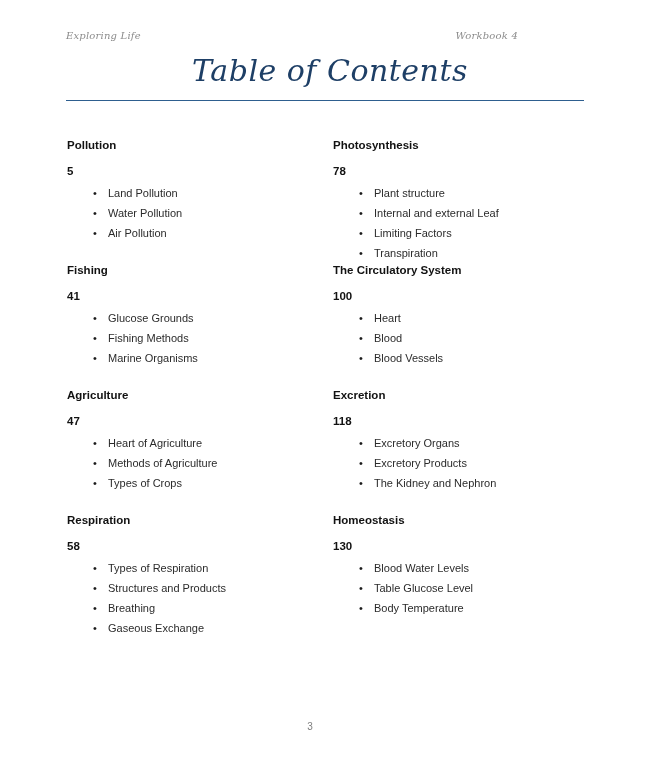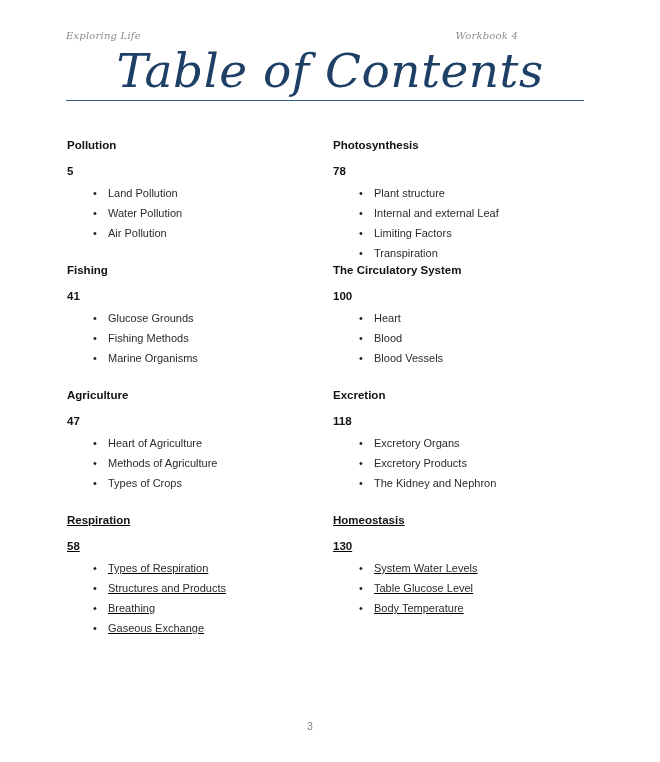--- a/index.html
+++ b/index.html
@@ -45,21 +45,21 @@
 
   
   .doc-title {
     position: absolute;
     top: 50px;
     left: 0;
     width: 660px;
     text-align: center;
     font-family: "DejaVu Serif", "Liberation Serif", serif;
     font-style: italic;
-    font-size: 47px;
+    font-size: 30px;
     line-height: 42px;
     font-weight: 400;
     color: #1f3f६6;
     color: #1e3f66;
     letter-spacing: 0.5px;
     white-space: nowrap;
   }
   .title-rule {
     position: absolute;
     top: 100px;
@@ -82,21 +82,20 @@
     width: 217px;
     flex: 0 0 217px;
   }
 
   .toc-block {
     height: 125px;
     box-sizing: border-box;
   }
   .toc-block.tall {
     height: auto;
-    text-decoration: underline;
   }
 
   
   .entry-head {
     display: flex;
     align-items: baseline;
     font-size: 11.5px;
     font-weight: bold;
     color: #121212;
     line-height: 15px;
@@ -264,21 +263,21 @@
             <li><span class="bullet">•</span><span>The Kidney and Nephron</span></li>
           </ul>
         </div>
         <div class="toc-block tall">
           <div class="entry-head">
             <span class="entry-title">Homeostasis</span>
             <span class="entry-leader"></span>
             <span class="entry-page">130</span>
           </div>
           <ul class="entry-items">
-            <li><span class="bullet">•</span><span>System Water Levels</span></li>
+            <li><span class="bullet">•</span><span>Blood Water Levels</span></li>
             <li><span class="bullet">•</span><span>Table Glucose Level</span></li>
             <li><span class="bullet">•</span><span>Body Temperature</span></li>
           </ul>
         </div>
       </div>
   </div>
 
   <div class="page-number">3</div>
 
 </div>

